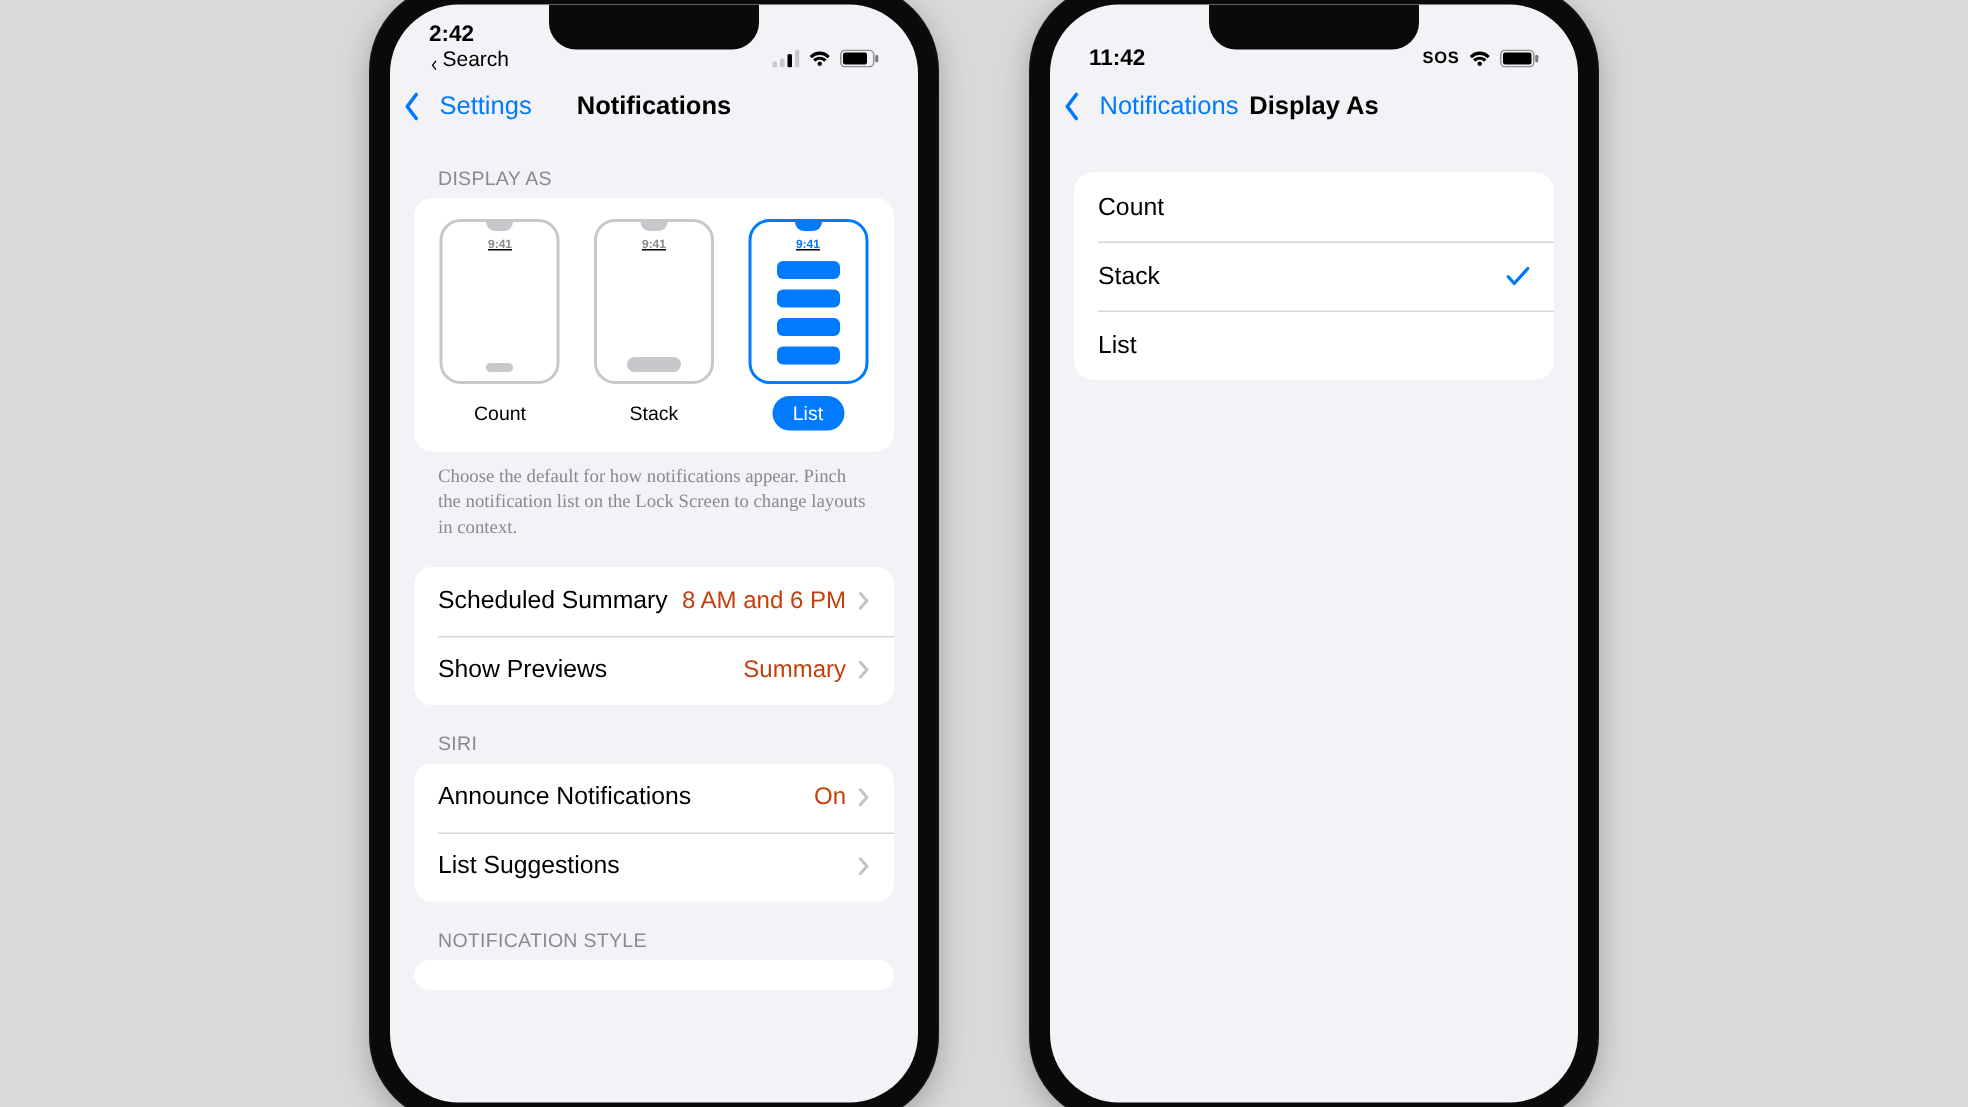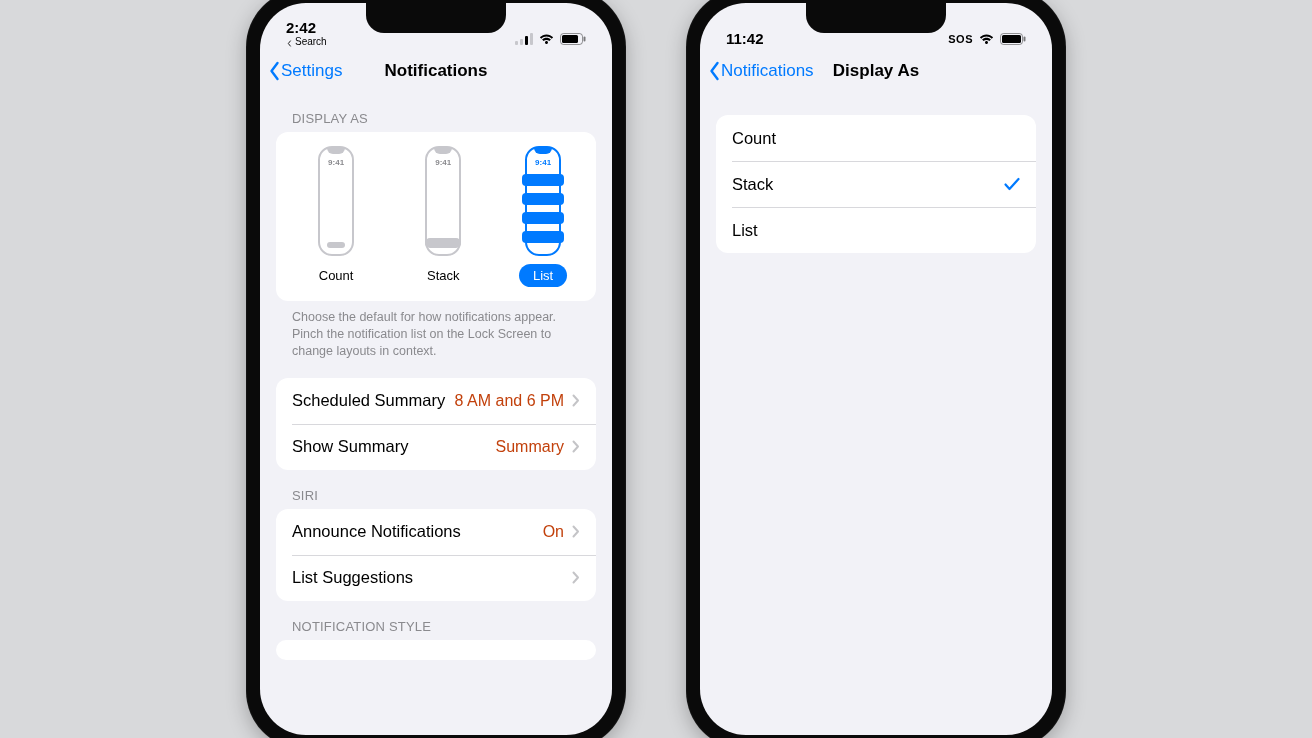--- a/index.html
+++ b/index.html
@@ -52,21 +52,21 @@
     display: flex;
     align-items: flex-end;
     justify-content: space-between;
     padding: 0 26px 2px 26px;
     font-weight: 600;
     font-size: 15px;
     color: #000;
     flex: 0 0 auto;
   }
   .status-left { display:flex; flex-direction: column; align-items:flex-start; gap:0px; }
-  .status-search { font-size: 10px; font-weight: 400; color:#000; display:flex; align-items:flex-end; gap:2px; }
+  .status-search { font-size: 14px; font-weight: 400; color:#000; display:flex; align-items:flex-end; gap:2px; }
   .status-search svg { width:7px; height:7px; }
   .status-right { display: flex; align-items: center; gap: 5px; margin-bottom:2px;}
   .sos-text { font-size: 11px; font-weight: 700; letter-spacing: 0.5px; }
 
   
   .nav-bar {
     height: 44px;
     display: flex;
     align-items: center;
     justify-content: center;
@@ -74,21 +74,21 @@
     padding: 0 8px;
     flex: 0 0 auto;
   }
   .nav-back {
     position: absolute;
     left: 8px;
     display: flex;
     align-items: center;
     color: #007aff;
     font-size: 17px;
-    gap: 0;
+    gap: 12px;
   }
   .nav-back svg { width: 13px; height: 20px; }
   .nav-title {
     font-size: 17px;
     font-weight: 600;
     color: #000;
   }
 
   
   .content { flex: 1; overflow: hidden; }
@@ -98,20 +98,21 @@
     color: #8a8a8e;
     letter-spacing: 0.2px;
     padding: 18px 32px 6px 32px;
     text-transform: uppercase;
   }
   .section-footer {
     font-size: 12.5px;
     line-height:1.35;
     color: #8a8a8e;
     padding: 8px 32px 4px 32px;
+    font-family: Liberation Serif, serif;
   }
 
   .card {
     background: #fff;
     margin: 0 16px;
     border-radius: 12px;
     overflow: hidden;
   }
   .row {
     display: flex;
@@ -135,26 +136,27 @@
 
   
   .display-grid {
     display: flex;
     justify-content: space-around;
     align-items: flex-end;
     padding: 14px 6px 14px 6px;
   }
   .opt { display:flex; flex-direction:column; align-items:center; gap:8px; }
   .mini {
-    width: 36px; height: 110px;
+    width: 80px; height: 110px;
     border: 2px solid #c7c7cc;
     border-radius: 14px;
     position: relative;
     display:flex; flex-direction:column; align-items:center;
     padding-top:6px;
+    text-decoration:underline;
   }
   .mini .mnotch { width:18px; height:6px; background:#c7c7cc; border-radius:0 0 6px 6px; position:absolute; top:0; left:50%; transform:translateX(-50%);}
   .mini .mtime { font-size:8px; font-weight:600; color:#8a8a8e; margin-top:4px;}
   .mini .pill { position:absolute; bottom:6px; left:50%; transform:translateX(-50%); width:36px; height:10px; background:#c7c7cc; border-radius:5px;}
   .mini.count .pill { height:6px; width:18px; }
   .mini.sel { border-color:#007aff; }
   .mini.sel .mnotch { background:#007aff; }
   .mini.sel .mtime { color:#007aff; }
   .mini.list .bar { width:42px; height:12px; border-radius:4px; background:#007aff; margin:2px 0;}
   .mini.list .bars { position:absolute; top:24px; left:50%; transform:translateX(-50%); display:flex; flex-direction:column; gap:3px;}
@@ -265,21 +267,21 @@
         <div class="row">
           <span>Scheduled Summary</span>
           <span class="value">8 AM and 6 PM</span>
           <span class="chev icon">
               <svg width="8" height="13" viewBox="0 0 8 13">
                 <path d="M1.5 1.5 L6 6.5 L1.5 11.5" stroke="#c4c4c7" stroke-width="2" fill="none" stroke-linecap="round" stroke-linejoin="round"></path>
               </svg>
             </span>
         </div>
         <div class="row">
-          <span>Show Summary</span>
+          <span>Show Previews</span>
           <span class="value">Summary</span>
           <span class="chev icon">
               <svg width="8" height="13" viewBox="0 0 8 13">
                 <path d="M1.5 1.5 L6 6.5 L1.5 11.5" stroke="#c4c4c7" stroke-width="2" fill="none" stroke-linecap="round" stroke-linejoin="round"></path>
               </svg>
             </span>
         </div>
       </div>
 
       <div class="section-header">SIRI</div>

